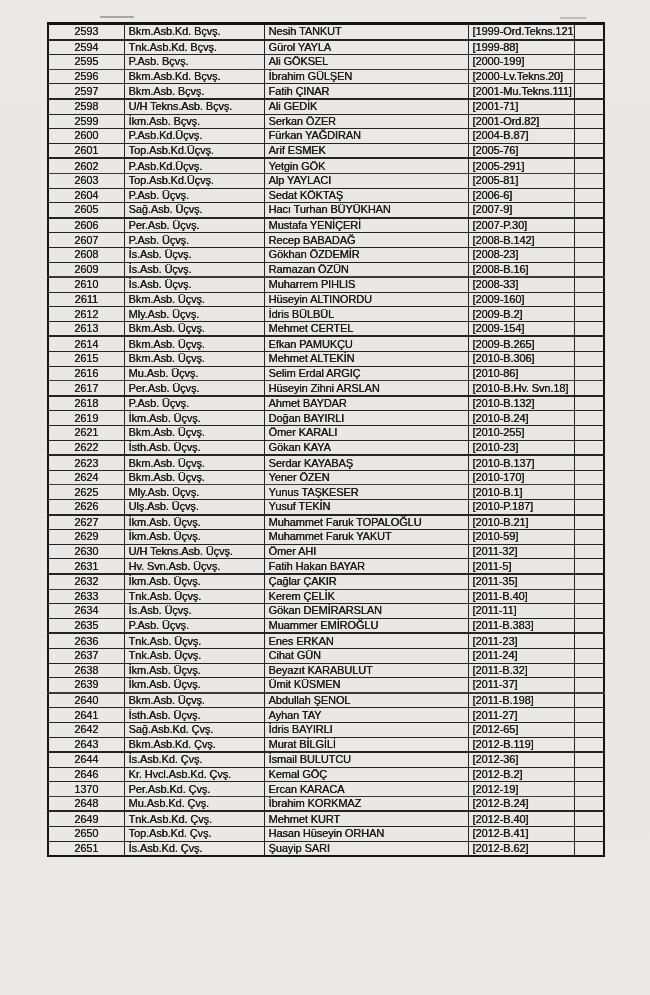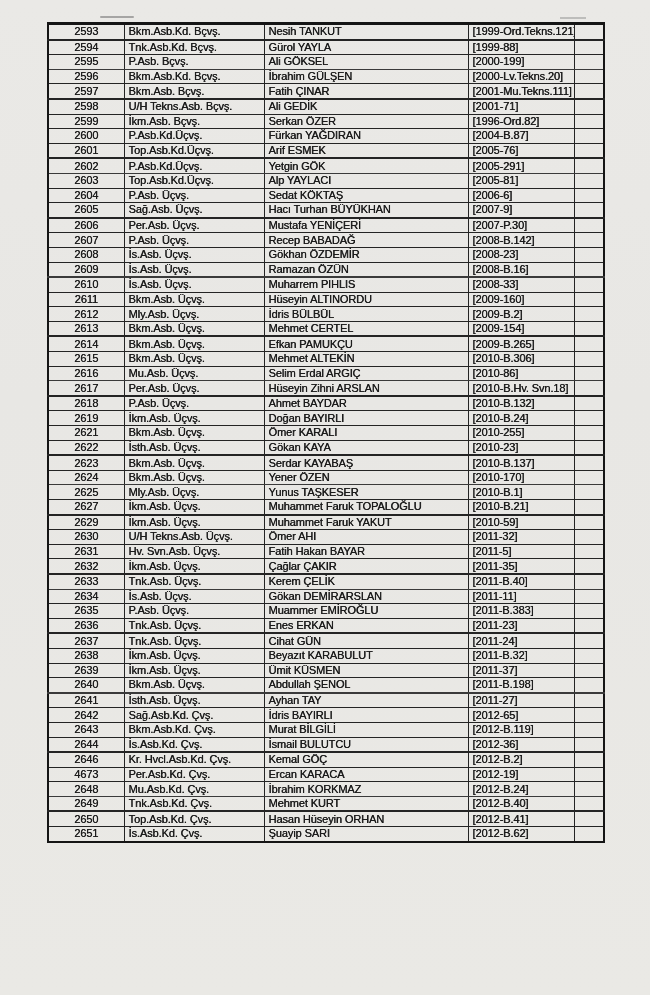--- a/index.html
+++ b/index.html
@@ -134,21 +134,21 @@
           <td class="num">2598</td>
           <td>U/H Tekns.Asb. Bçvş.</td>
           <td>Ali GEDİK</td>
           <td>[2001-71]</td>
           <td class="spacer"></td>
         </tr>
         <tr>
           <td class="num">2599</td>
           <td>İkm.Asb. Bçvş.</td>
           <td>Serkan ÖZER</td>
-          <td>[1996-Ord.82]</td>
+          <td>[2001-Ord.82]</td>
           <td class="spacer"></td>
         </tr>
         <tr>
           <td class="num">2600</td>
           <td>P.Asb.Kd.Üçvş.</td>
           <td>Fürkan YAĞDIRAN</td>
           <td>[2004-B.87]</td>
           <td class="spacer"></td>
         </tr>
         <tr>
@@ -313,20 +313,27 @@
           <td class="spacer"></td>
         </tr>
         <tr>
           <td class="num">2625</td>
           <td>Mly.Asb. Üçvş.</td>
           <td>Yunus TAŞKESER</td>
           <td>[2010-B.1]</td>
           <td class="spacer"></td>
         </tr>
         <tr>
+          <td class="num">2626</td>
+          <td>Ulş.Asb. Üçvş.</td>
+          <td>Yusuf TEKİN</td>
+          <td>[2010-P.187]</td>
+          <td class="spacer"></td>
+        </tr>
+        <tr>
           <td class="num">2627</td>
           <td>İkm.Asb. Üçvş.</td>
           <td>Muhammet Faruk TOPALOĞLU</td>
           <td>[2010-B.21]</td>
           <td class="spacer"></td>
         </tr>
         <tr>
           <td class="num">2629</td>
           <td>İkm.Asb. Üçvş.</td>
           <td>Muhammet Faruk YAKUT</td>
@@ -439,21 +446,21 @@
           <td class="spacer"></td>
         </tr>
         <tr>
           <td class="num">2646</td>
           <td>Kr. Hvcl.Asb.Kd. Çvş.</td>
           <td>Kemal GÖÇ</td>
           <td>[2012-B.2]</td>
           <td class="spacer"></td>
         </tr>
         <tr>
-          <td class="num">4673</td>
+          <td class="num">1370</td>
           <td>Per.Asb.Kd. Çvş.</td>
           <td>Ercan KARACA</td>
           <td>[2012-19]</td>
           <td class="spacer"></td>
         </tr>
         <tr>
           <td class="num">2648</td>
           <td>Mu.Asb.Kd. Çvş.</td>
           <td>İbrahim KORKMAZ</td>
           <td>[2012-B.24]</td>

